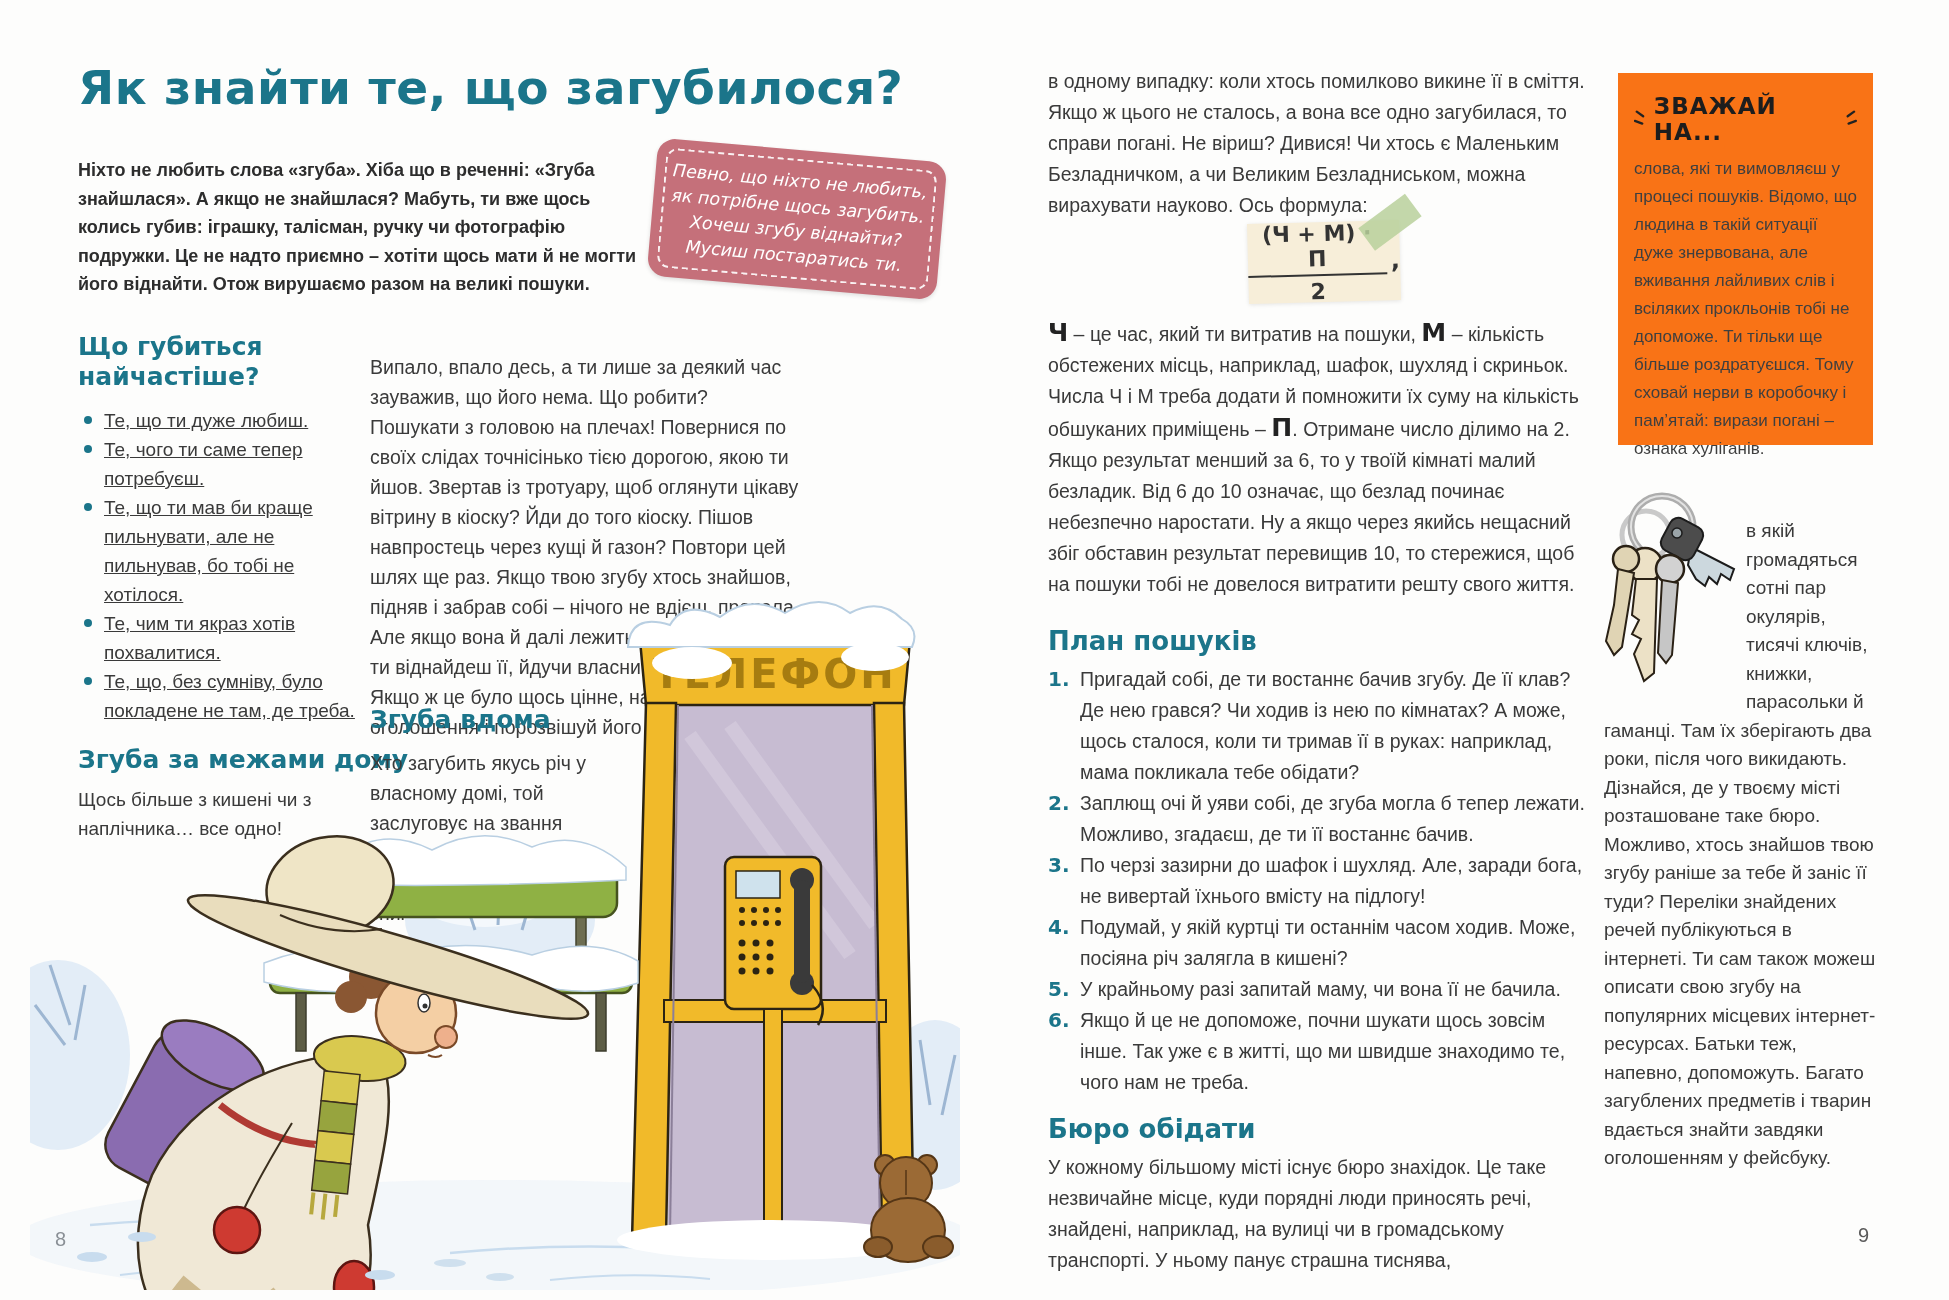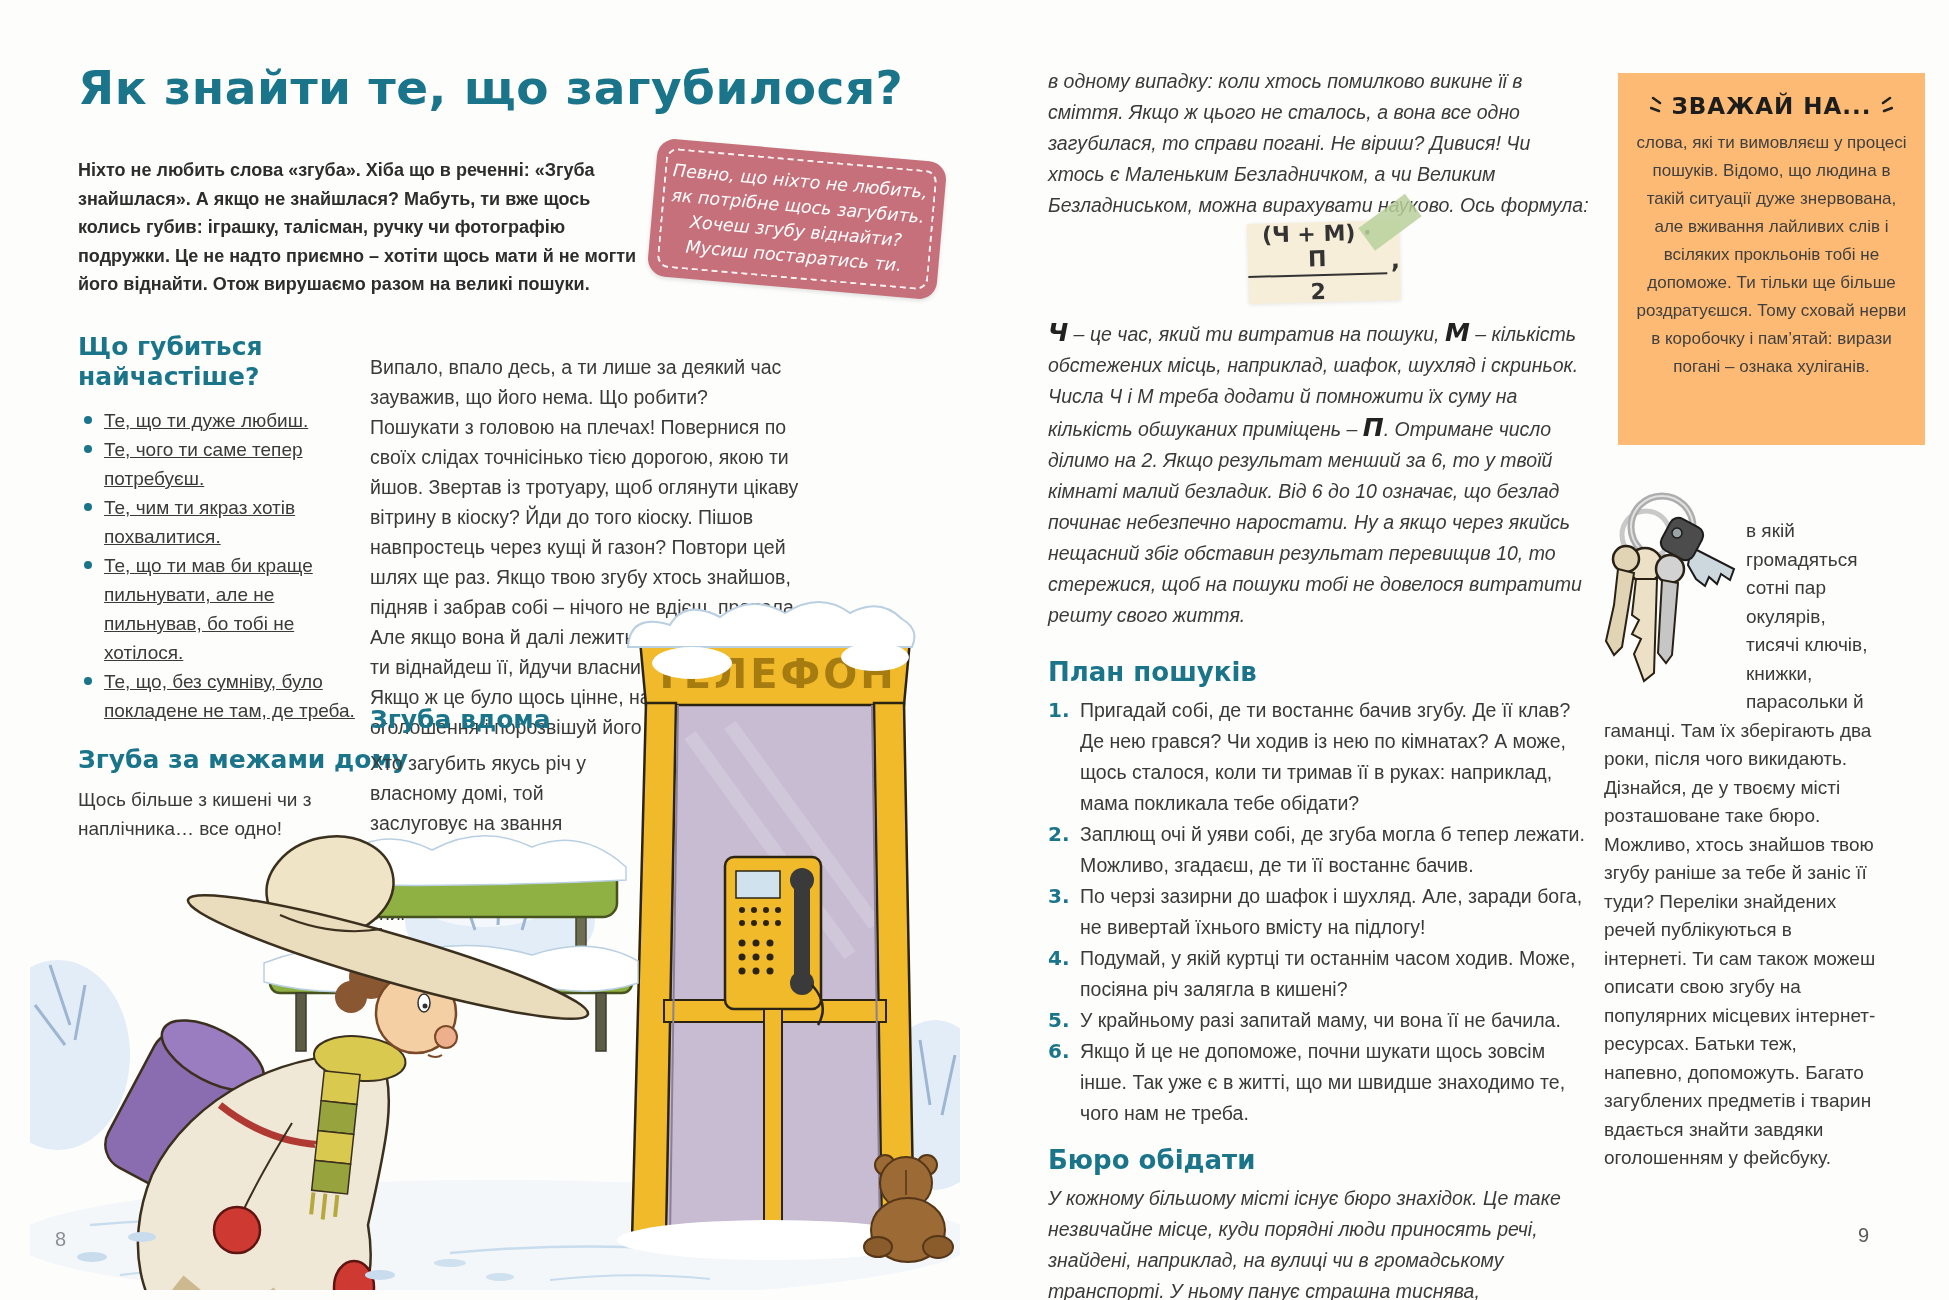--- a/index.html
+++ b/index.html
@@ -39,43 +39,43 @@
   #col1 .t2{margin-top:10px;font-size:19px;line-height:29px;width:270px;}
   #col2a{left:370px;top:352px;width:430px;font-size:19.5px;line-height:30px;}
   #col2h{left:370px;top:705px;}
   #col2b{left:370px;top:748px;width:240px;font-size:19.5px;line-height:30px;}
   #illu-left{left:30px;top:585px;width:930px;height:705px;}
   .pagenum{font-size:20px;color:#8a9096;}
   #pn8{left:55px;top:1228px;}
   #pn9{left:1858px;top:1224px;color:#5a5a5a;}
   
   #rmain{left:1048px;top:66px;width:542px;font-size:19.5px;line-height:31px;}
-  #rmain p{margin:0;font-style:italic;}
+  #rmain p{margin:0;}
   #rmain .p1{margin-bottom:96px;}
   #rmain .bigvar{font-family:"DejaVu Sans",sans-serif;font-weight:800;font-size:25px;color:#222;}
   #rmain .h-teal{font-size:26px;margin:26px 0 8px;}
   .plan-item{display:flex;}
   .plan-num{flex:0 0 32px;color:#1b758a;font-weight:bold;font-size:20px;font-family:"DejaVu Sans",sans-serif;}
   .plan-text{flex:1;}
   #formula-note{
     left:1248px;top:222px;width:152px;height:80px;background:#f7eed9;
     transform:rotate(-1.5deg);display:flex;align-items:center;justify-content:center;
     box-shadow:0 1px 4px rgba(0,0,0,.10);
   }
   #formula-note .tape{
     position:absolute;right:-20px;top:-12px;width:58px;height:28px;
     background:#b9d09b;opacity:.85;transform:rotate(-35deg);
   }
   .frac{display:inline-block;text-align:center;font-family:"DejaVu Sans",sans-serif;font-weight:bold;font-size:22px;color:#333;}
   .frac .num{display:block;border-bottom:2.5px solid #333;padding:0 6px 3px;}
   .frac .den{display:block;padding-top:3px;}
   .comma{font-family:"DejaVu Sans",sans-serif;font-weight:bold;font-size:24px;color:#333;margin-left:4px;}
   #sidebar{
-    left:1618px;top:73px;width:307px;height:372px;background:#fdba74;
-    box-sizing:border-box;padding:20px 16px;text-align:center;
+    left:1618px;top:73px;width:255px;height:372px;background:#f97316;
+    box-sizing:border-box;padding:20px 16px;
   }
   #sidebar .stitle{
     display:flex;align-items:center;justify-content:center;gap:7px;
     font-family:"DejaVu Sans",sans-serif;font-weight:800;font-size:23px;
     color:#1d1d1d;letter-spacing:1px;margin-bottom:10px;
   }
   #sidebar .stext{font-size:17px;line-height:28px;color:#3f3f3f;}
   #keys-col{left:1588px;top:485px;width:307px;font-size:19px;line-height:28.5px;}
   #keys-col p{margin:16px;padding-top:16px;}
   #keys-illu{float:left;width:150px;height:225px;margin:0 8px 4px 0;}
@@ -95,22 +95,22 @@
     <span style="display:block">Хочеш згубу віднайти?</span>
     <span style="display:block">Мусиш постаратись ти.</span>
   </div>
 </div>
 
 <div class="abs" id="col1">
   <h3 class="h-teal">Що губиться найчастіше?</h3>
   <ul>
     <li>Те, що ти дуже любиш.</li>
     <li>Те, чого ти саме тепер потребуєш.</li>
+    <li>Те, що ти мав би краще пильнувати, але не пильнував, бо тобі не хотілося.</li>
     <li>Те, чим ти якраз хотів похвалитися.</li>
-    <li>Те, що ти мав би краще пильнувати, але не пильнував, бо тобі не хотілося.</li>
     <li>Те, що, без сумніву, було покладене не там, де треба.</li>
   </ul>
   <h3 class="h-teal h2">Згуба за межами дому</h3>
   <div class="t2">Щось більше з кишені чи з наплічника… все одно!</div>
 </div>
 
 <div class="abs" id="col2a">Випало, впало десь, а ти лише за деякий час зауважив, що його нема. Що робити? Пошукати з головою на плечах! Повернися по своїх слідах точнісінько тією дорогою, якою ти йшов. Звертав із тротуару, щоб оглянути цікаву вітрину в кіоску? Йди до того кіоску. Пішов навпростець через кущі й газон? Повтори цей шлях ще раз. Якщо твою згубу хтось знайшов, підняв і забрав собі – нічого не вдієш, пропала. Але якщо вона й далі лежить там, де впала, то ти віднайдеш її, йдучи власними слідами. Якщо ж це було щось цінне, напиши оголошення і порозвішуй його довкола.</div>
 <h3 class="abs h-teal" id="col2h">Згуба вдома</h3>
 <div class="abs" id="col2b">Хто загубить якусь річ у власному домі, той заслуговує на звання безладника. Чому? Тому що в помешканні річ може зникнути лише</div>
 

